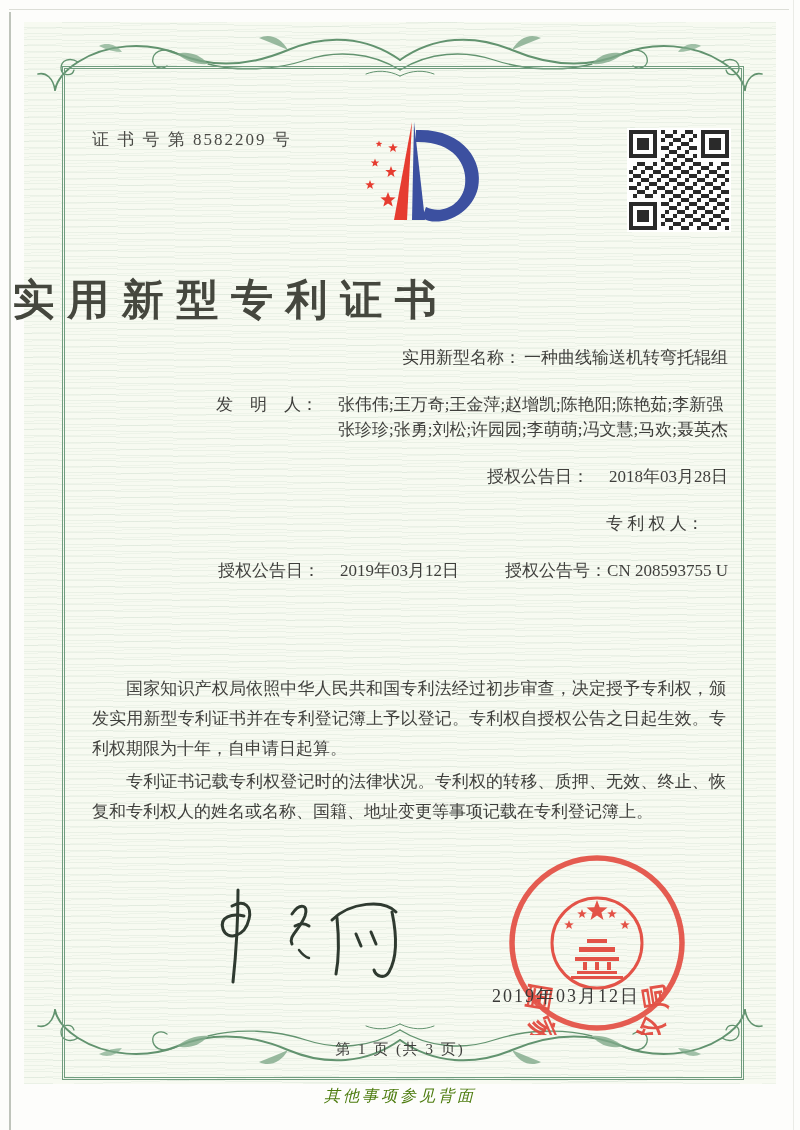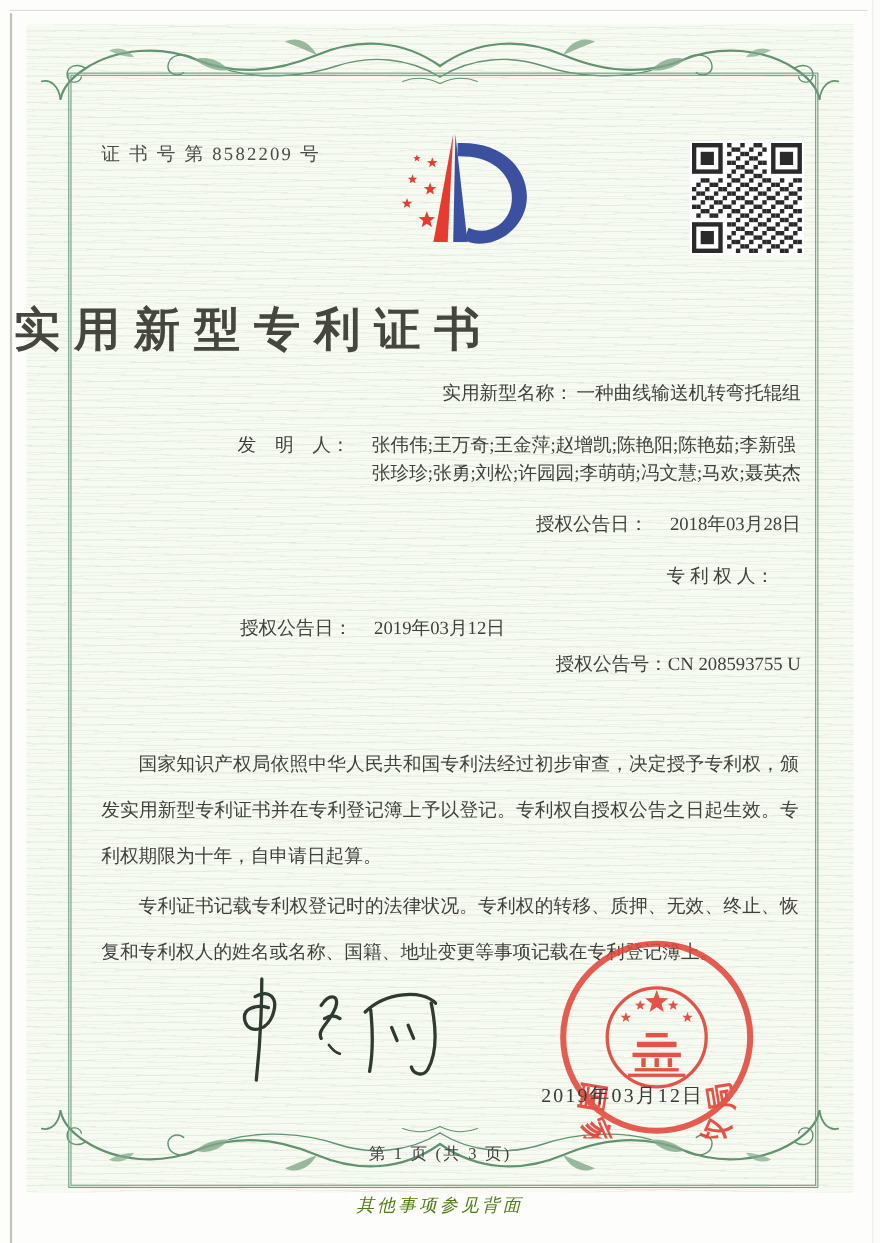--- a/index.html
+++ b/index.html
@@ -19,22 +19,22 @@
   .band.top{top:24px;}
   .band.bottom{top:1002px;transform:scaleY(-1);}
   
   .cert-no{position:absolute;left:92px;top:128px;font-size:17px;letter-spacing:2px;color:#4a4a46;}
   .title{position:absolute;left:0;top:272px;width:100%;text-align:left;font-size:42px;
          letter-spacing:0.3em;text-indent:0.3em;color:#45473e;font-weight:600;}
   .fields{position:absolute;left:92px;top:345px;width:636px;font-size:17px;line-height:25px;}
   .frow{display:flex;margin-bottom:22px;justify-content:flex-end;}
   .lbl{display:inline-block;width:122px;flex:none;white-space:nowrap;}
   .val{white-space:pre-line;}
-  .pair2{margin-left:46px;margin-top:33px;}
-  .body-text{position:absolute;left:92px;top:674px;width:634px;font-size:17px;line-height:42px;text-align:justify;}
+  .pair2{margin-left:46px;}
+  .body-text{position:absolute;left:92px;top:674px;width:634px;font-size:17px;line-height:30px;text-align:justify;}
   .body-text p{margin:0 0 3px 0;text-indent:2em;}
   .sig-block{position:absolute;left:108px;top:924px;font-size:18px;line-height:34px;letter-spacing:3px;}
   .signature-svg{position:absolute;left:198px;top:884px;}
   .seal-svg{position:absolute;left:505px;top:851px;opacity:.92;}
   .seal-date{position:absolute;left:492px;top:984px;font-size:18px;letter-spacing:2px;color:#3a3a38;z-index:5;}
   .page-num{position:absolute;left:0;top:1040px;width:100%;text-align:center;font-size:15px;letter-spacing:2px;}
   .back-note{position:absolute;left:0;top:1086px;width:100%;text-align:center;font-size:16px;
              font-style:italic;letter-spacing:3px;color:#4d7c0f;}
   .logo-svg{position:absolute;left:338px;top:116px;}
   .qr-svg{position:absolute;left:627px;top:128px;background:#fff;padding:2px;}

